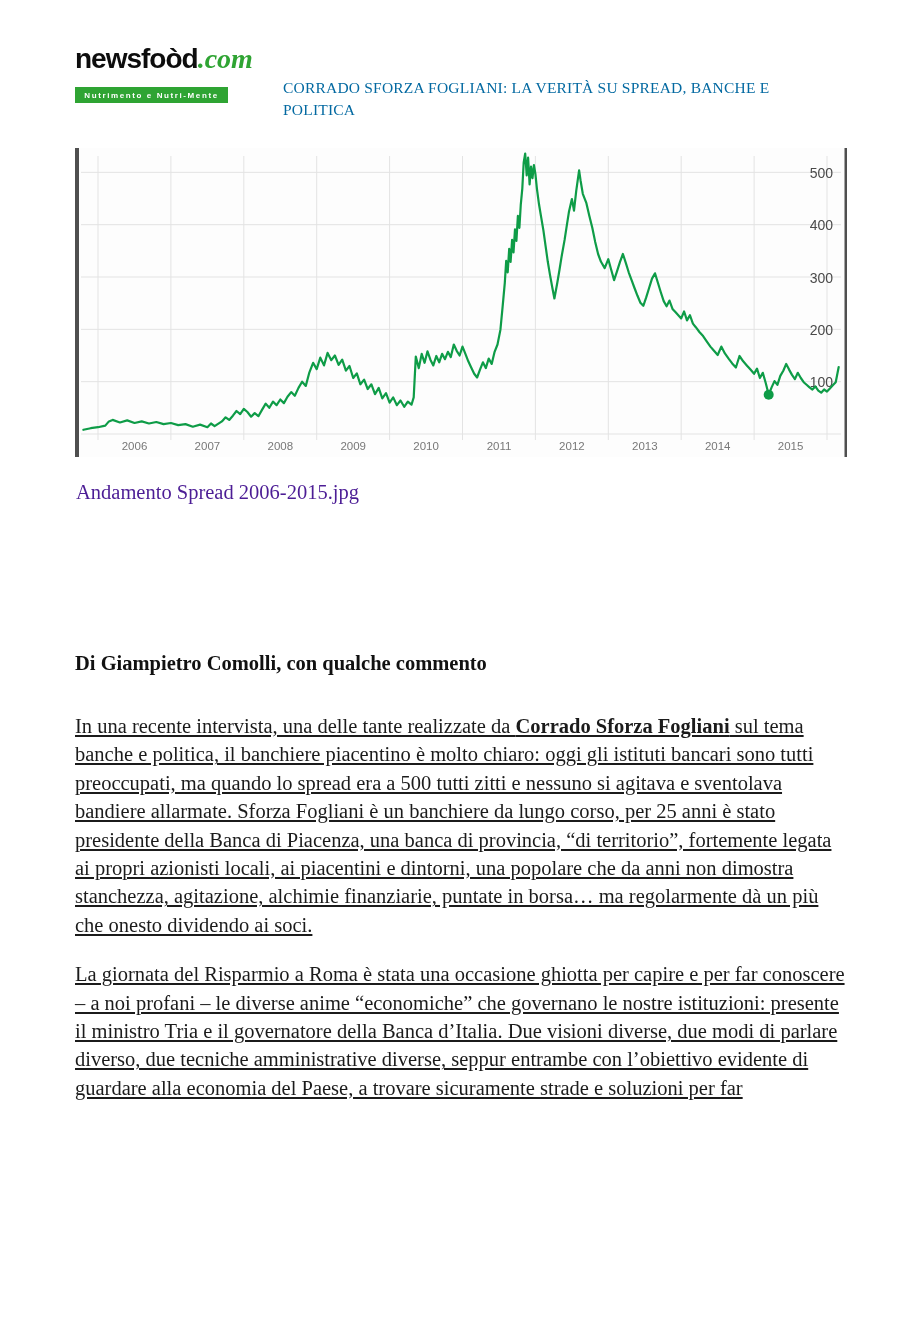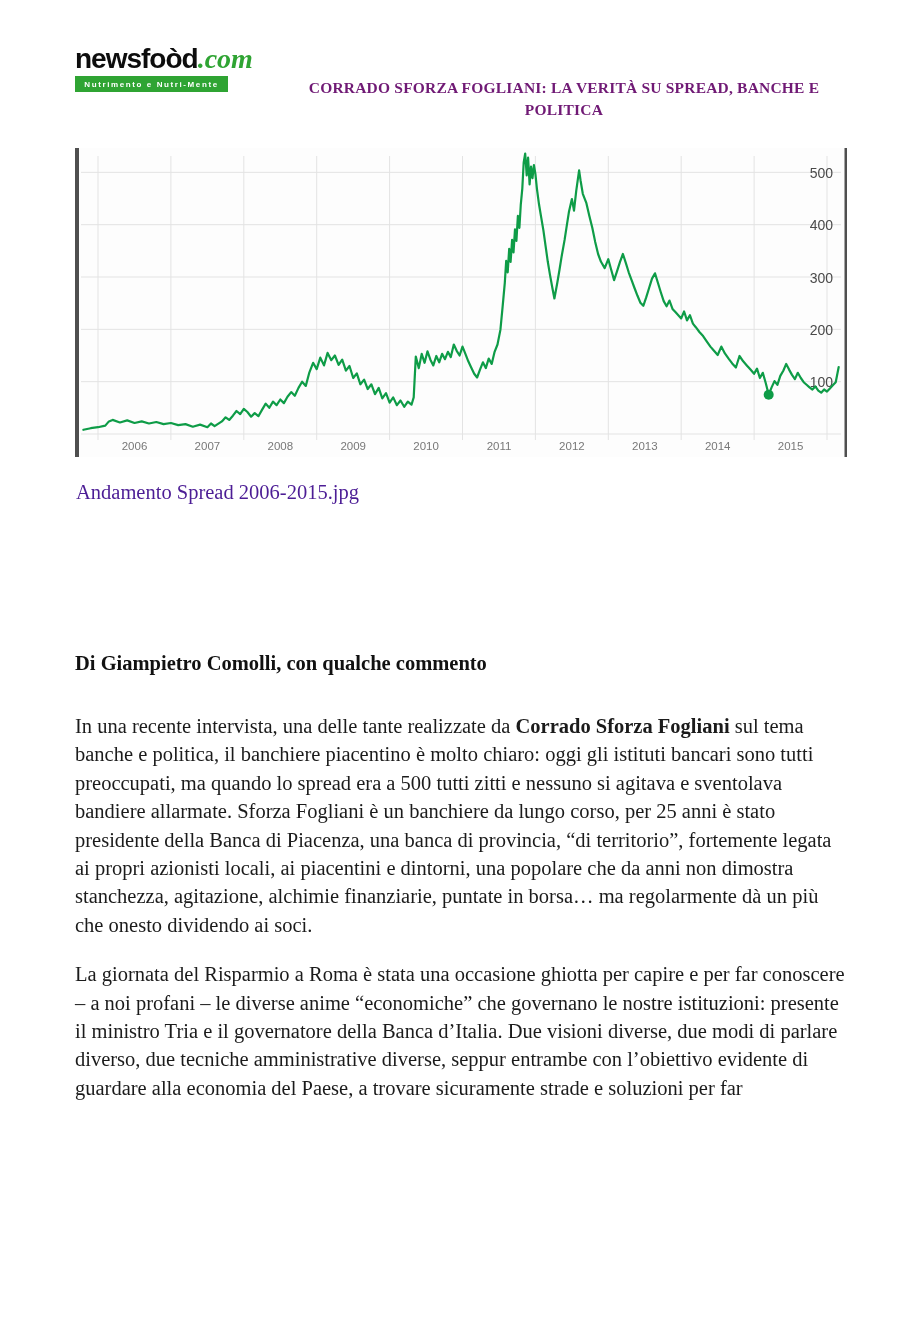--- a/index.html
+++ b/index.html
@@ -7,45 +7,45 @@
     position:relative; width:920px; height:1100px; background:#ffffff;
     overflow:hidden; font-family:"Liberation Serif", serif; color:#161616;
   }
 
   
   .logo { position:absolute; left:75px; top:44px; }
   .logo-line { font-family:"Liberation Sans", sans-serif; font-weight:bold;
     font-size:28px; line-height:30px; letter-spacing:-1px; color:#0d0d0d; white-space:nowrap; }
   .logo-tld { font-family:"Liberation Serif", serif; font-style:italic; font-weight:bold;
     color:#2fa433; letter-spacing:0; }
-  .logo-bar { margin-top:2px; width:153px; background:#2fa433; color:#ffffff;
+  .logo-bar { margin-top:13px; width:153px; background:#2fa433; color:#ffffff;
     font-family:"Liberation Sans", sans-serif; font-size:8px; font-weight:bold;
     letter-spacing:1.6px; text-align:center; padding:4px 0 3px; white-space:nowrap; }
 
   
-  .doc-title { position:absolute; top:77px; right:75px; width:562px; text-align:center;
-    font-weight:bold; font-size:15.5px; line-height:21.5px; letter-spacing:0.2px; color:#701a75; }
+  .doc-title { position:absolute; top:77px; right:75px; width:562px; text-align:left;
+    font-weight:normal; font-size:15.5px; line-height:21.5px; letter-spacing:0.2px; color:#0369a1; }
 
   
   .chart { position:absolute; left:75px; top:148px; width:772px; height:309px;
     margin:0; background:#fdfdfd; }
   .chart svg { display:block; width:772px; height:309px; }
   .grid { stroke:#e3e3e3; stroke-width:1; }
   .xt { fill:#787878; font:11.5px "Liberation Sans", sans-serif; text-anchor:middle; }
   .yt { fill:#4a4a4a; font:14px "Liberation Sans", sans-serif; text-anchor:end; }
   .spread-line { fill:none; stroke-width:2.2; stroke-linejoin:round; stroke-linecap:round; }
   .edge { fill:#4f4f4f; }
 
   .caption { position:absolute; left:76px; top:481px; font-size:20.5px; color:#4c1d95; }
 
   .byline { position:absolute; left:75px; top:652px; font-size:20.5px; font-weight:bold; color:#111111; }
 
   .body-text { position:absolute; left:75px; top:712px; width:778px;
     font-size:20.5px; line-height:28.4px; color:#1b1b1b; text-align:left; }
-  .body-text p { margin:0 8px 21px 0; }
+  .body-text p { margin:0 8px 21px 0;text-decoration:underline; }
   .body-text b { font-weight:bold; }
 
   .footer { position:absolute; top:1258px; right:76px; font-size:20px; color:#4c1d95; }
 </style>
 </head>
 <body>
 
 <div class="page">
 
   <div class="logo">

